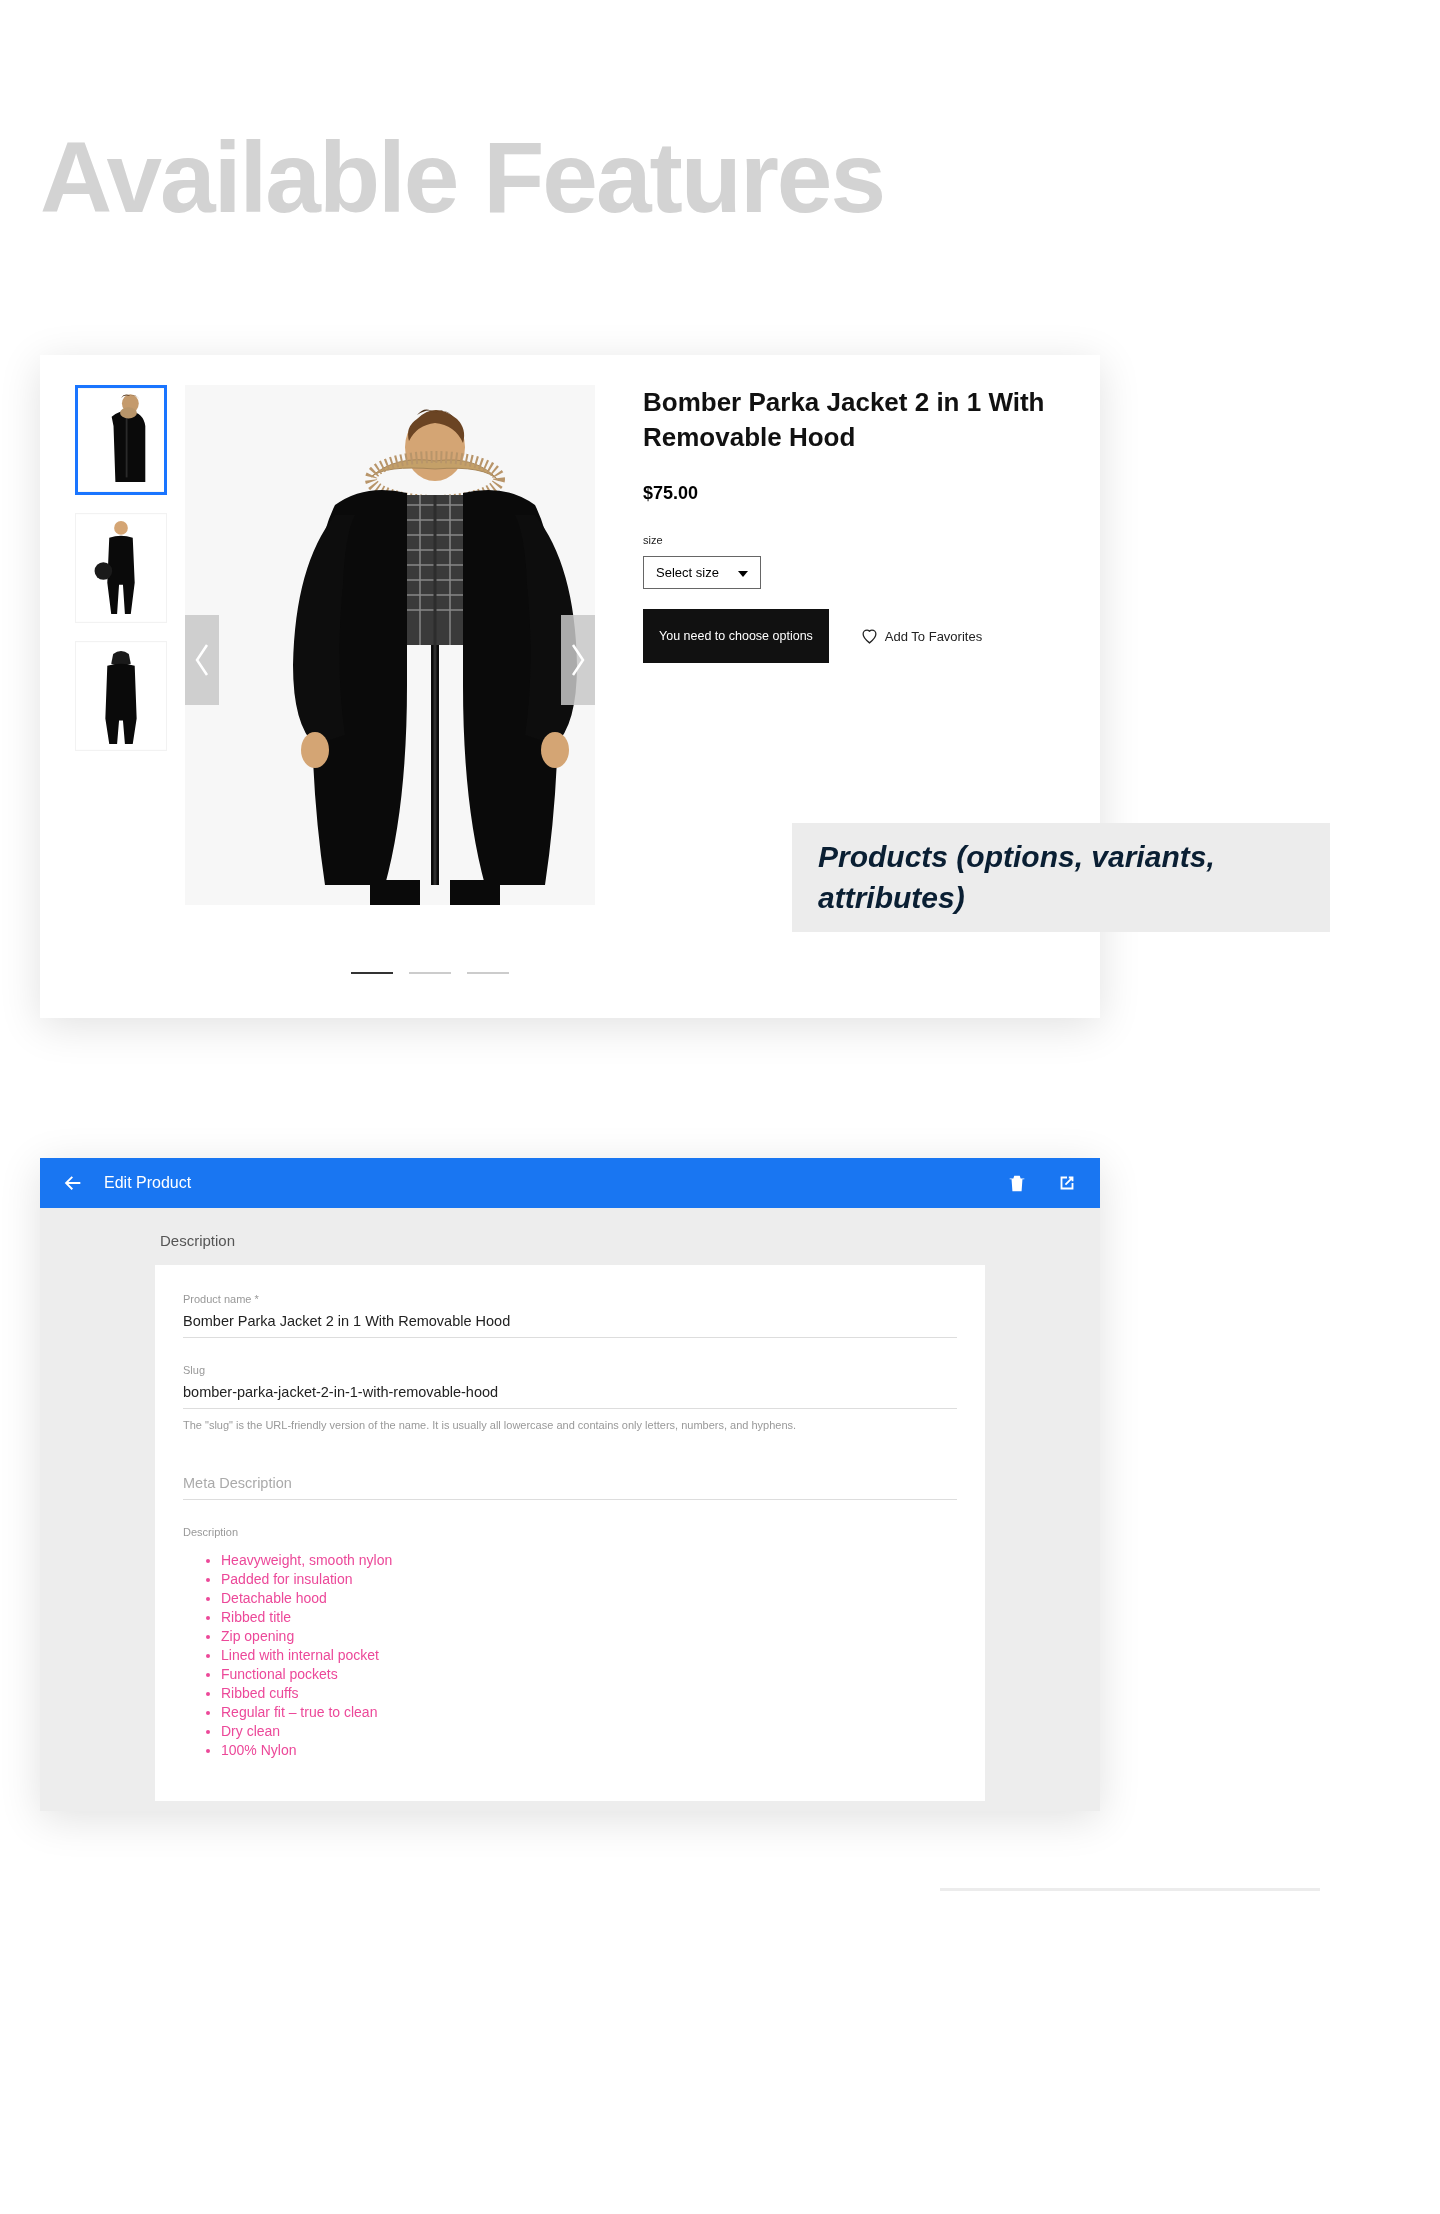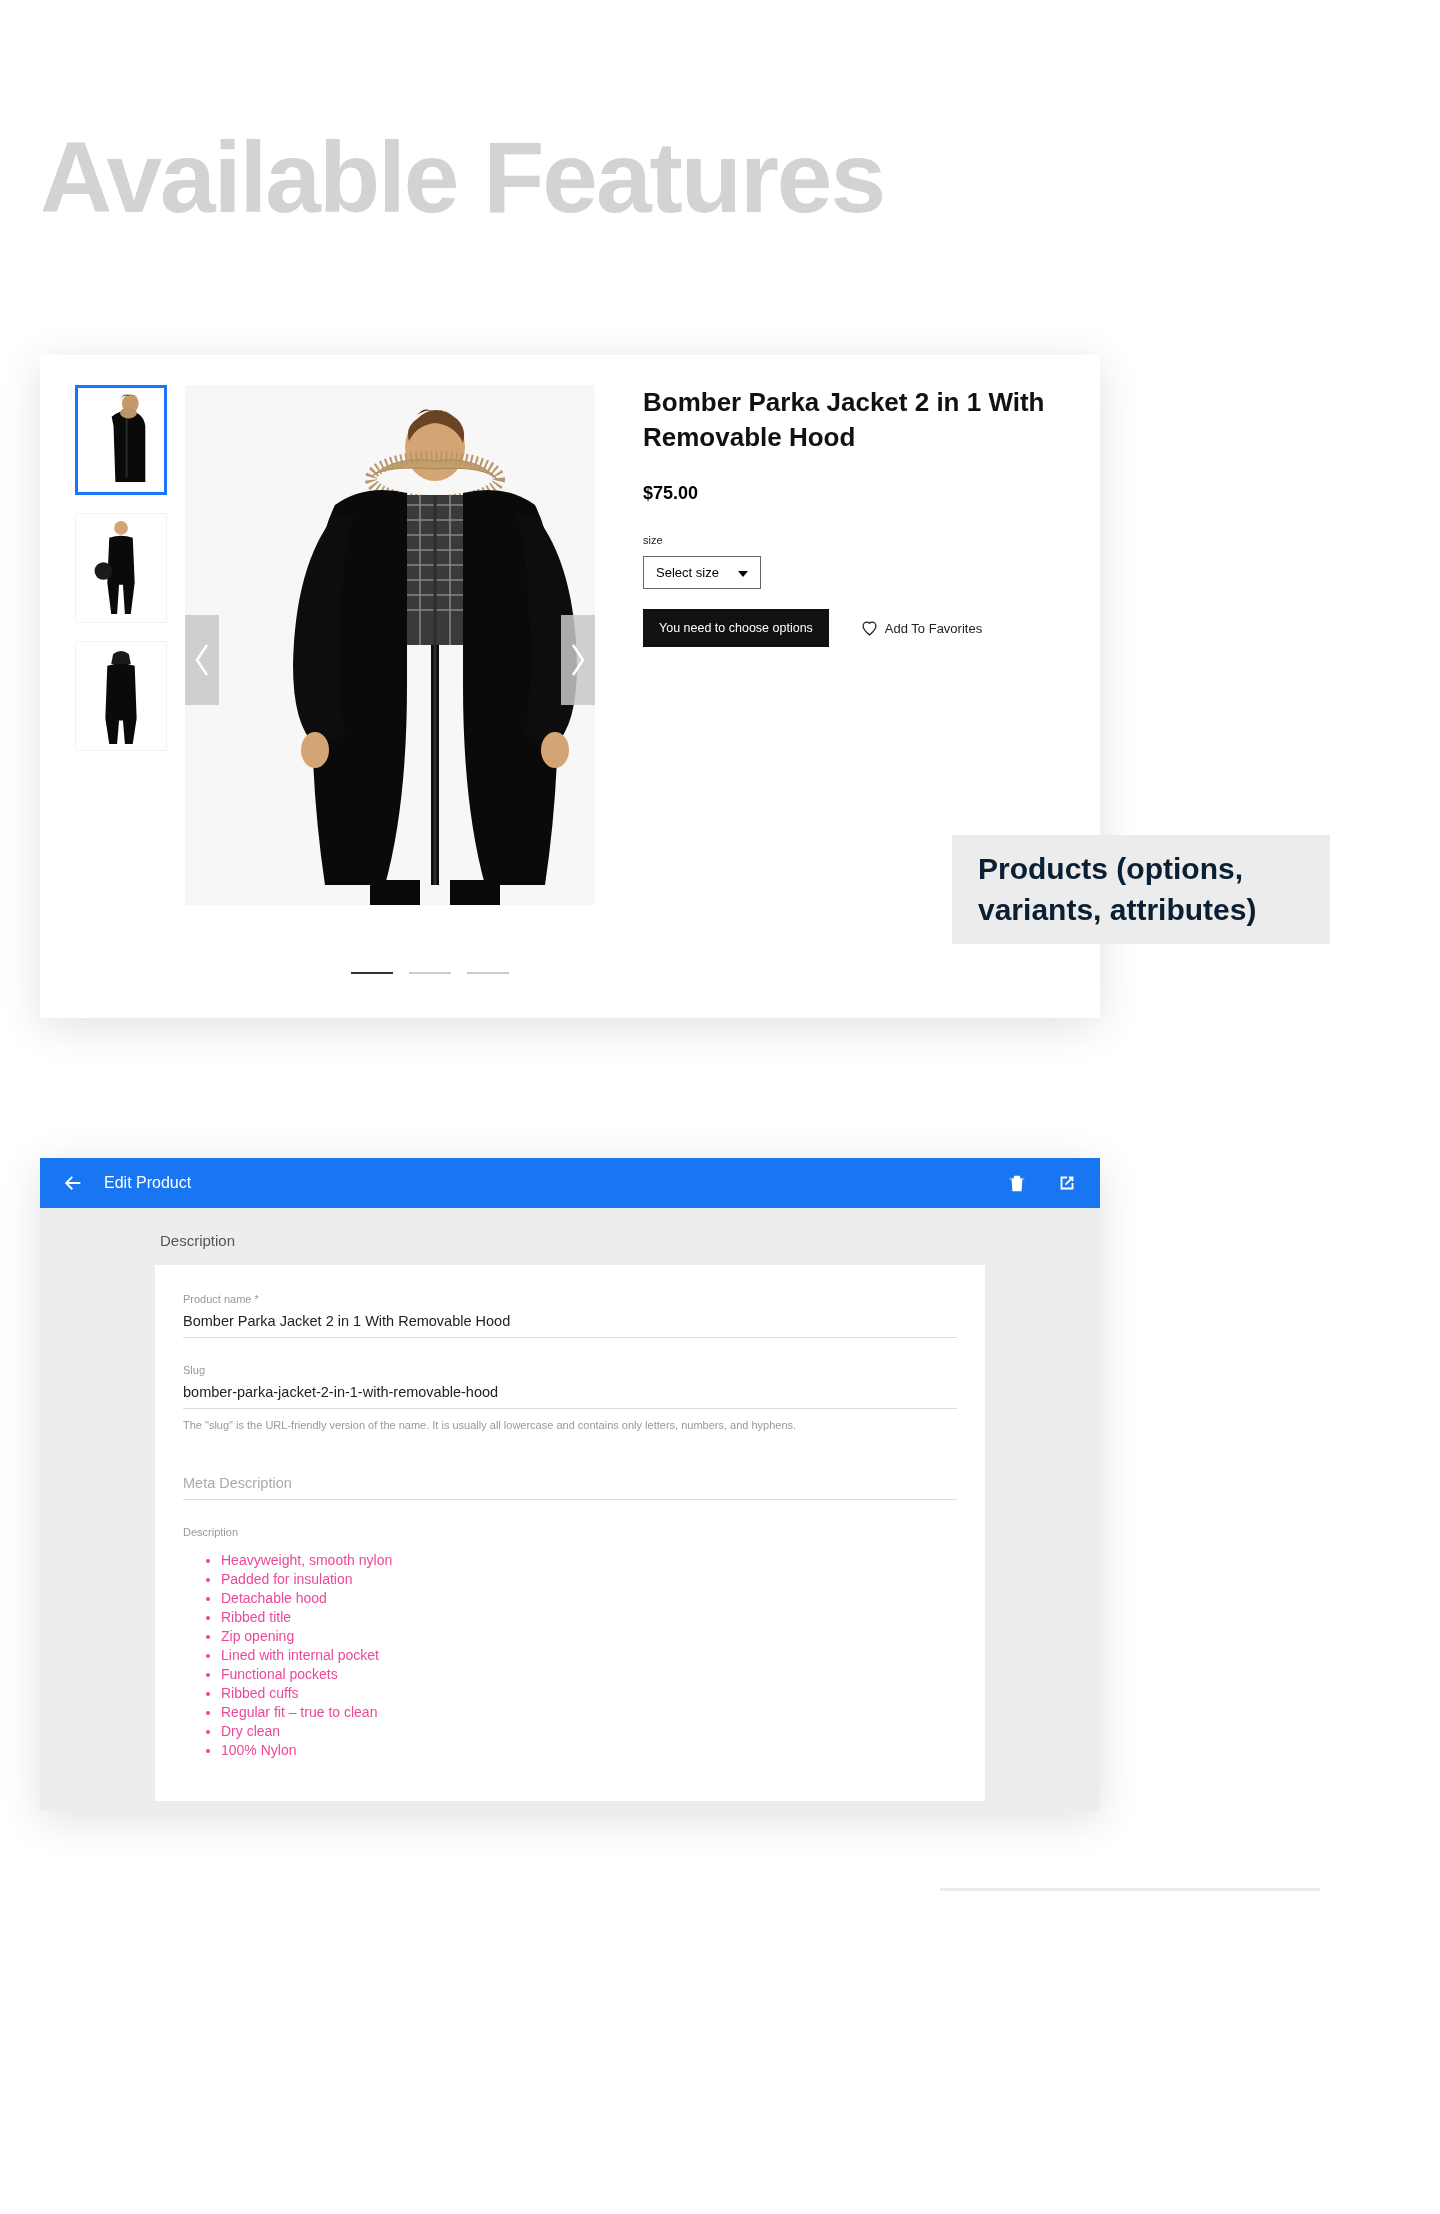--- a/index.html
+++ b/index.html
@@ -61,35 +61,35 @@
   border: 1px solid #666; padding: 8px 36px 8px 12px;
   font-size: 13px; position: relative; display: inline-flex; align-items: center;
   cursor: pointer; min-width: 118px; margin-bottom: 20px;
 }
 .select::after {
   content: ""; position: absolute; right: 12px; top: 50%;
   border: 5px solid transparent; border-top: 6px solid #000; transform: translateY(-2px);
 }
 .actions-row { display: flex; align-items: center; gap: 32px; }
 .btn-disabled {
-  background: #111; color: #fff; font-size: 12.5px; padding: 12px 16px;
+  background: #111; color: #fff; font-size: 12.5px; padding: 20px 16px;
   border: none;
 }
 .fav { display: flex; align-items: center; gap: 7px; font-size: 13px; color: #222; cursor: pointer; }
 .fav svg { width: 17px; height: 17px; }
 .dots { text-align: center; margin-top: 55px; margin-left: 150px; width: 410px;}
 .dots span { display: inline-block; width: 42px; height: 2px; background: #ccc; margin: 0 6px; }
 .dots span.active { background: #333; }
 
 .caption {
   position: absolute; background: #ececec;
   font-size: 30px; font-weight: 700; color: #0a1f33;
   padding: 14px 26px; line-height: 1.35;
 }
-.caption.c1 { right: -230px; top: 480px; width: 378px;}
+.caption.c1 { right: -230px; top: 468px; width: 538px; font-style: italic;}
 .caption.c2 { right: -220px; top: 730px; width: 380px; }
 
 
 .model-svg { width: 100%; height: 100%; }
 
 .admin-outer {
   margin-top: 140px;
   width: 1060px;
   background: #ededed;
   box-shadow: 0 8px 40px rgba(0,0,0,0.12);

